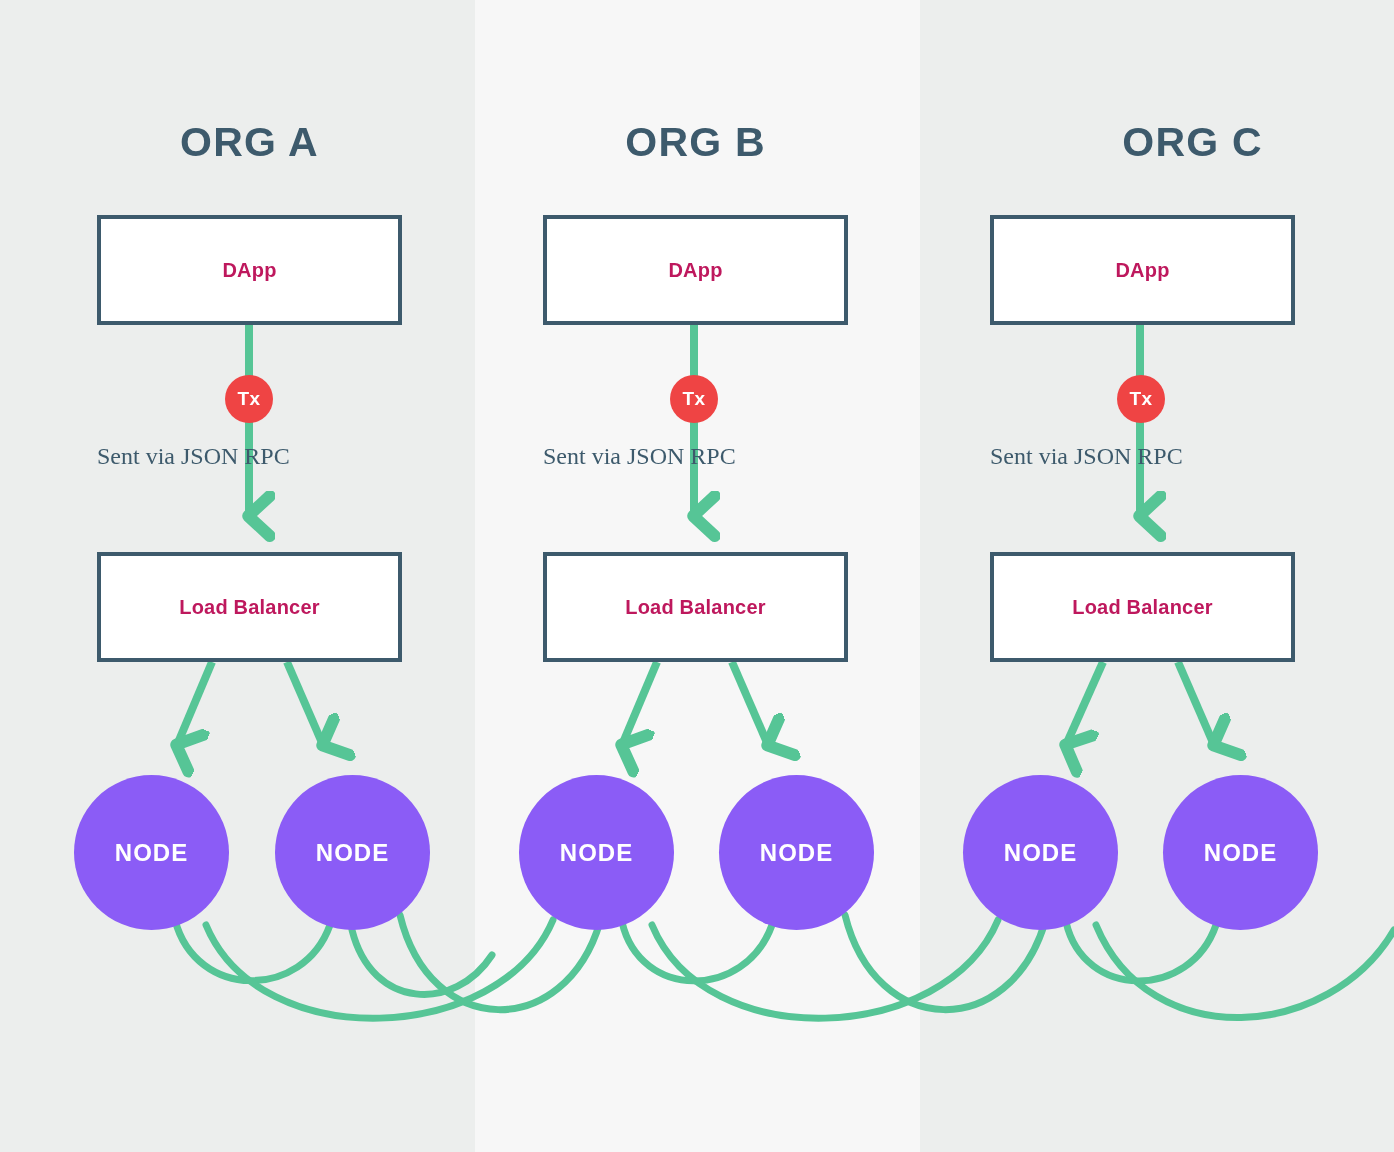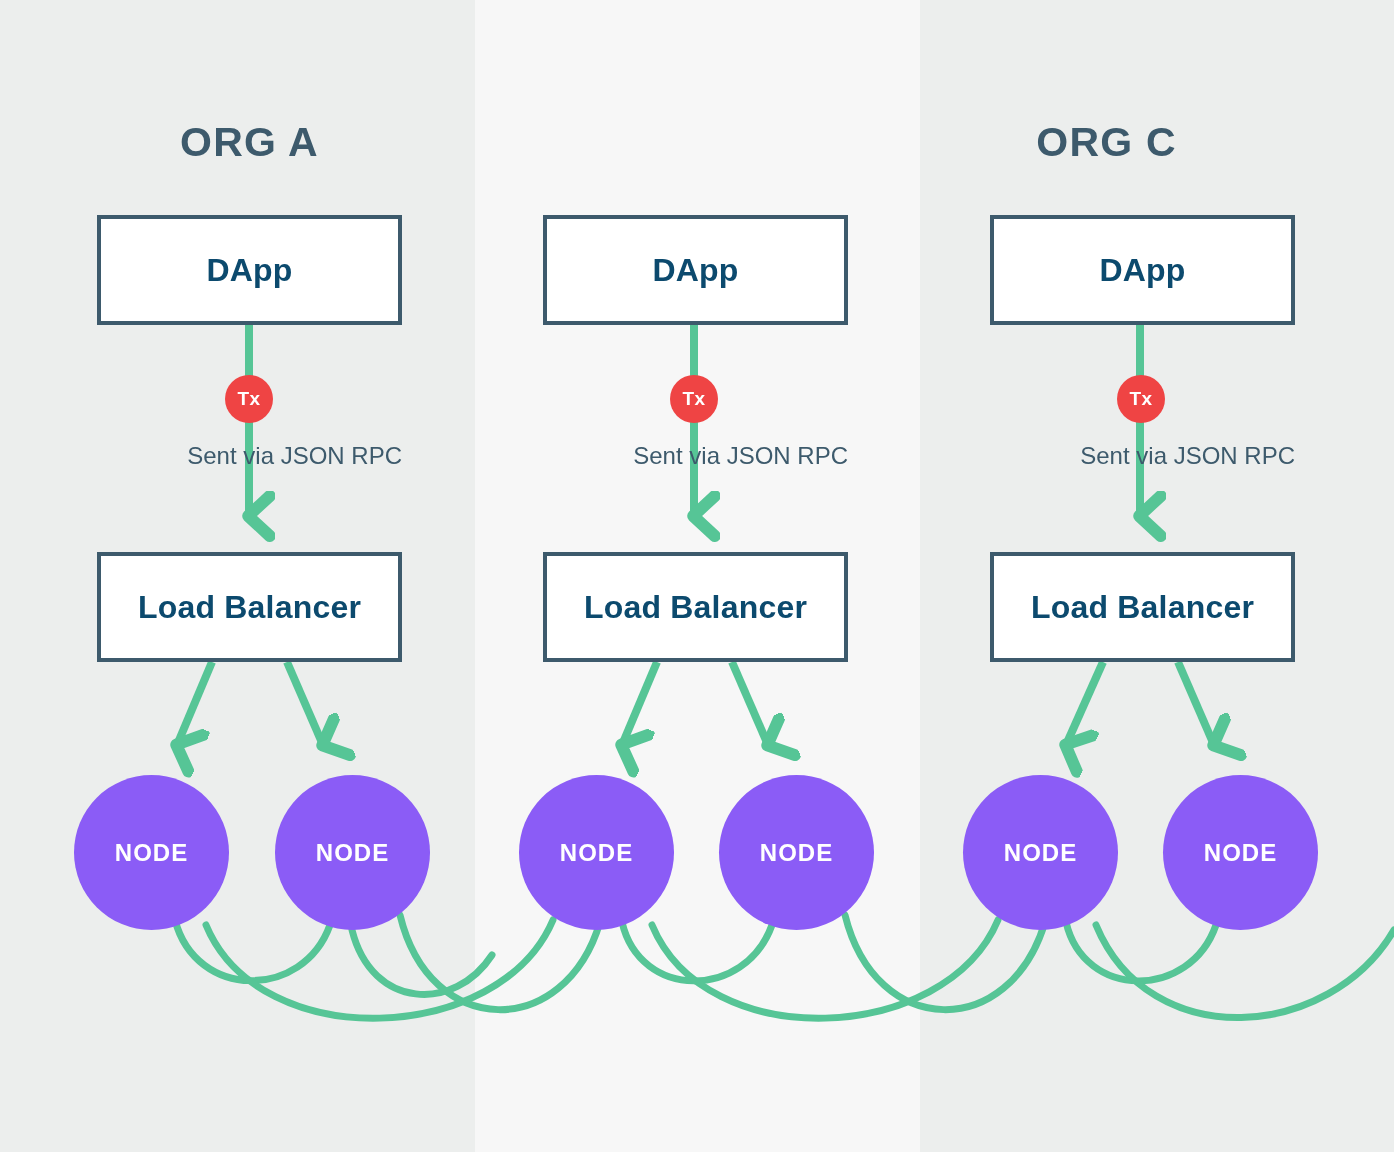--- a/index.html
+++ b/index.html
@@ -48,23 +48,23 @@
   .boxnode {
     position: absolute;
     background: #ffffff;
     border: 4px solid #3d5a6c;
     box-sizing: border-box;
     display: flex;
     align-items: center;
     justify-content: center;
   }
   .boxnode span {
-    font-size: 32px;
-    font-weight: bold;
-    color: #0c4a6e;
+    font-size: 20px;
+    font-weight: bold;
+    color: #be185d;
     letter-spacing: 0.2px;
     white-space: nowrap;
   }
 
   .tx-badge {
     position: absolute;
     width: 48px;
     height: 48px;
     border-radius: 50%;
     background: #ef4444;
@@ -74,26 +74,27 @@
   }
   .tx-badge span {
     color: #ffffff;
     font-size: 19px;
     font-weight: bold;
     letter-spacing: 0.3px;
   }
 
   .rpc-label {
     position: absolute;
-    text-align: right;
+    text-align: left;
     font-size: 24px;
     color: #3d5a6c;
     white-space: nowrap;
     height: 30px;
     line-height: 30px;
+    font-family: Liberation Serif, serif;
   }
 
   .circle-node {
     position: absolute;
     width: 155px;
     height: 155px;
     border-radius: 50%;
     background: #8b5cf6;
     display: flex;
     align-items: center;
@@ -188,20 +189,21 @@
     <span>Load Balancer</span>
   </div>
 
   <div class="circle-node" style="left:74px; top:775px;">
     <span>NODE</span>
   </div>
   <div class="circle-node" style="left:275px; top:775px;">
     <span>NODE</span>
   </div>
 
+  <div class="org-title" style="left:543px; width:305px;">ORG B</div>
 
   <div class="boxnode" style="left:543px; top:215px; width:305px; height:110px;">
     <span>DApp</span>
   </div>
 
   <div class="tx-badge" style="left:670px; top:375px;">
     <span>Tx</span>
   </div>
 
   <div class="rpc-label" style="left:543px; top:441px; width:305px;">Sent via JSON RPC</div>
@@ -210,21 +212,21 @@
     <span>Load Balancer</span>
   </div>
 
   <div class="circle-node" style="left:519px; top:775px;">
     <span>NODE</span>
   </div>
   <div class="circle-node" style="left:719px; top:775px;">
     <span>NODE</span>
   </div>
 
-  <div class="org-title" style="left:954px; width:305px;">ORG C</div>
+  <div class="org-title" style="left:1040px; width:305px;">ORG C</div>
 
   <div class="boxnode" style="left:990px; top:215px; width:305px; height:110px;">
     <span>DApp</span>
   </div>
 
   <div class="tx-badge" style="left:1117px; top:375px;">
     <span>Tx</span>
   </div>
 
   <div class="rpc-label" style="left:990px; top:441px; width:305px;">Sent via JSON RPC</div>

